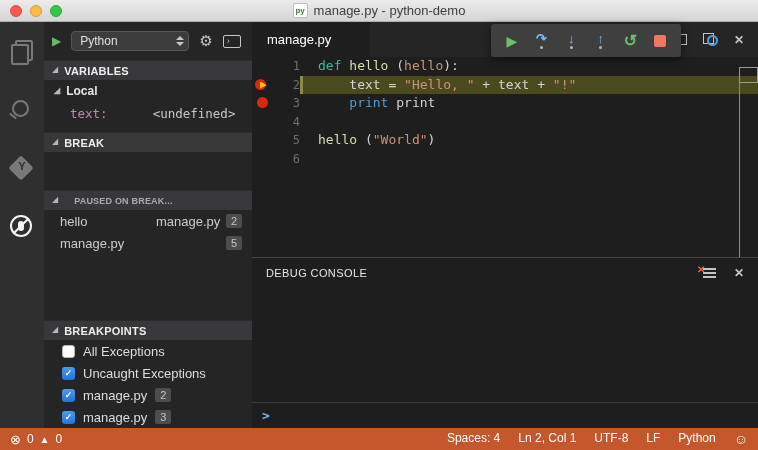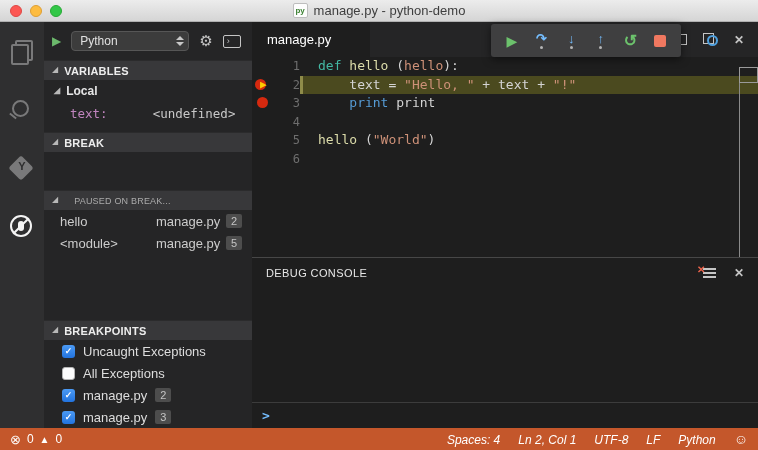--- a/index.html
+++ b/index.html
@@ -62,21 +62,21 @@
   .stepper .up { border-bottom:4px solid #C8C8C8; }
   .stepper .down { border-top:4px solid #C8C8C8; }
   .gear { color:#C5C5C5; font-size:15px; cursor:pointer; }
   .console-toggle { width:18px; height:13px; border:1px solid #C5C5C5; border-radius:2px;
     color:#C5C5C5; font-size:9px; line-height:11px; text-align:left; padding-left:3px; cursor:pointer; }
 
   .section-header { height:20px; flex:none; background:#38383A; border-top:1px solid #2B2B2C;
     display:flex; align-items:center; padding:0 8px; gap:6px; cursor:pointer; }
   .twisty { color:#B8B8B8; font-size:8px; transform:translateY(-1px); }
   .section-title { font-size:11px; font-weight:bold; color:#EDEDED; letter-spacing:.2px; }
-  .section-sub { font-size:9px; font-weight:normal; color:#ABABAB; margin-left:10px; letter-spacing:.2px; }
+  .section-sub { font-size:9px; font-weight:bold; color:#ABABAB; margin-left:10px; letter-spacing:.2px; }
   .section-body { background:#252526; }
   .body-variables { height:52px; flex:none; }
   .body-watch { height:38px; flex:none; }
   .body-callstack { height:110px; flex:none; }
   .body-breakpoints { height:88px; flex:none; }
 
   .scope-row { height:22px; display:flex; align-items:center; gap:6px; padding-left:10px;
     font-weight:bold; color:#E5E5E5; font-size:12px; cursor:pointer; }
   .var-row { height:22px; display:flex; align-items:center; padding-left:26px; font-size:12.5px;
     font-family:"DejaVu Sans Mono", monospace; cursor:pointer; }
@@ -159,21 +159,21 @@
   .g-play { color:#6CC26C; font-size:14px; }
   .g-arrow { color:#75BEFF; font-size:13px; font-weight:bold; line-height:11px; }
   .g-dot { width:3px; height:3px; border-radius:50%; background:#B5B5B5; margin-top:2px; }
   .g-restart { color:#6CC26C; font-size:16px; font-weight:bold; }
   .g-stop { width:12px; height:12px; background:#F07860; border-radius:2px; }
 
   
   .statusbar { position:absolute; left:0; bottom:0; width:758px; height:22px; background:#C4572B;
     color:#FFFFFF; font-size:12px; display:flex; align-items:center; padding:0 10px; }
   .sb-left { display:flex; align-items:center; gap:6px; }
-  .sb-right { margin-left:auto; display:flex; align-items:flex-end; gap:18px;font-style:italic; }
+  .sb-right { margin-left:auto; display:flex; align-items:flex-start; gap:18px; }
   .sb-item { cursor:pointer; }
   .err-icon { font-size:13px; }
   .warn-icon { font-size:10px; }
   .smiley { font-size:14px; cursor:pointer; }
 </style>
 </head>
 <body>
 
 <div class="window">
 
@@ -242,38 +242,37 @@
         <span class="twisty">◢</span>
         <span class="section-sub">PAUSED ON BREAK...</span>
       </div>
       <div class="section-body body-callstack">
         <div class="stack-row">
           <span class="frame-name">hello</span>
           <span class="frame-file">manage.py</span>
           <span class="badge">2</span>
         </div>
         <div class="stack-row">
-          <span class="frame-name">&lt;module&gt;</span>
           <span class="frame-file">manage.py</span>
           <span class="badge">5</span>
         </div>
       </div>
 
       <div class="section-header">
         <span class="twisty">◢</span>
         <span class="section-title">BREAKPOINTS</span>
       </div>
       <div class="section-body body-breakpoints">
         <div class="bp-row">
+          <span class="checkbox unchecked"></span>
+          <span>All Exceptions</span>
+        </div>
+        <div class="bp-row">
           <span class="checkbox checked"></span>
           <span>Uncaught Exceptions</span>
-        </div>
-        <div class="bp-row">
-          <span class="checkbox unchecked"></span>
-          <span>All Exceptions</span>
         </div>
         <div class="bp-row">
           <span class="checkbox checked"></span>
           <span>manage.py</span>
           <span class="badge">2</span>
         </div>
         <div class="bp-row">
           <span class="checkbox checked"></span>
           <span>manage.py</span>
           <span class="badge">3</span>

